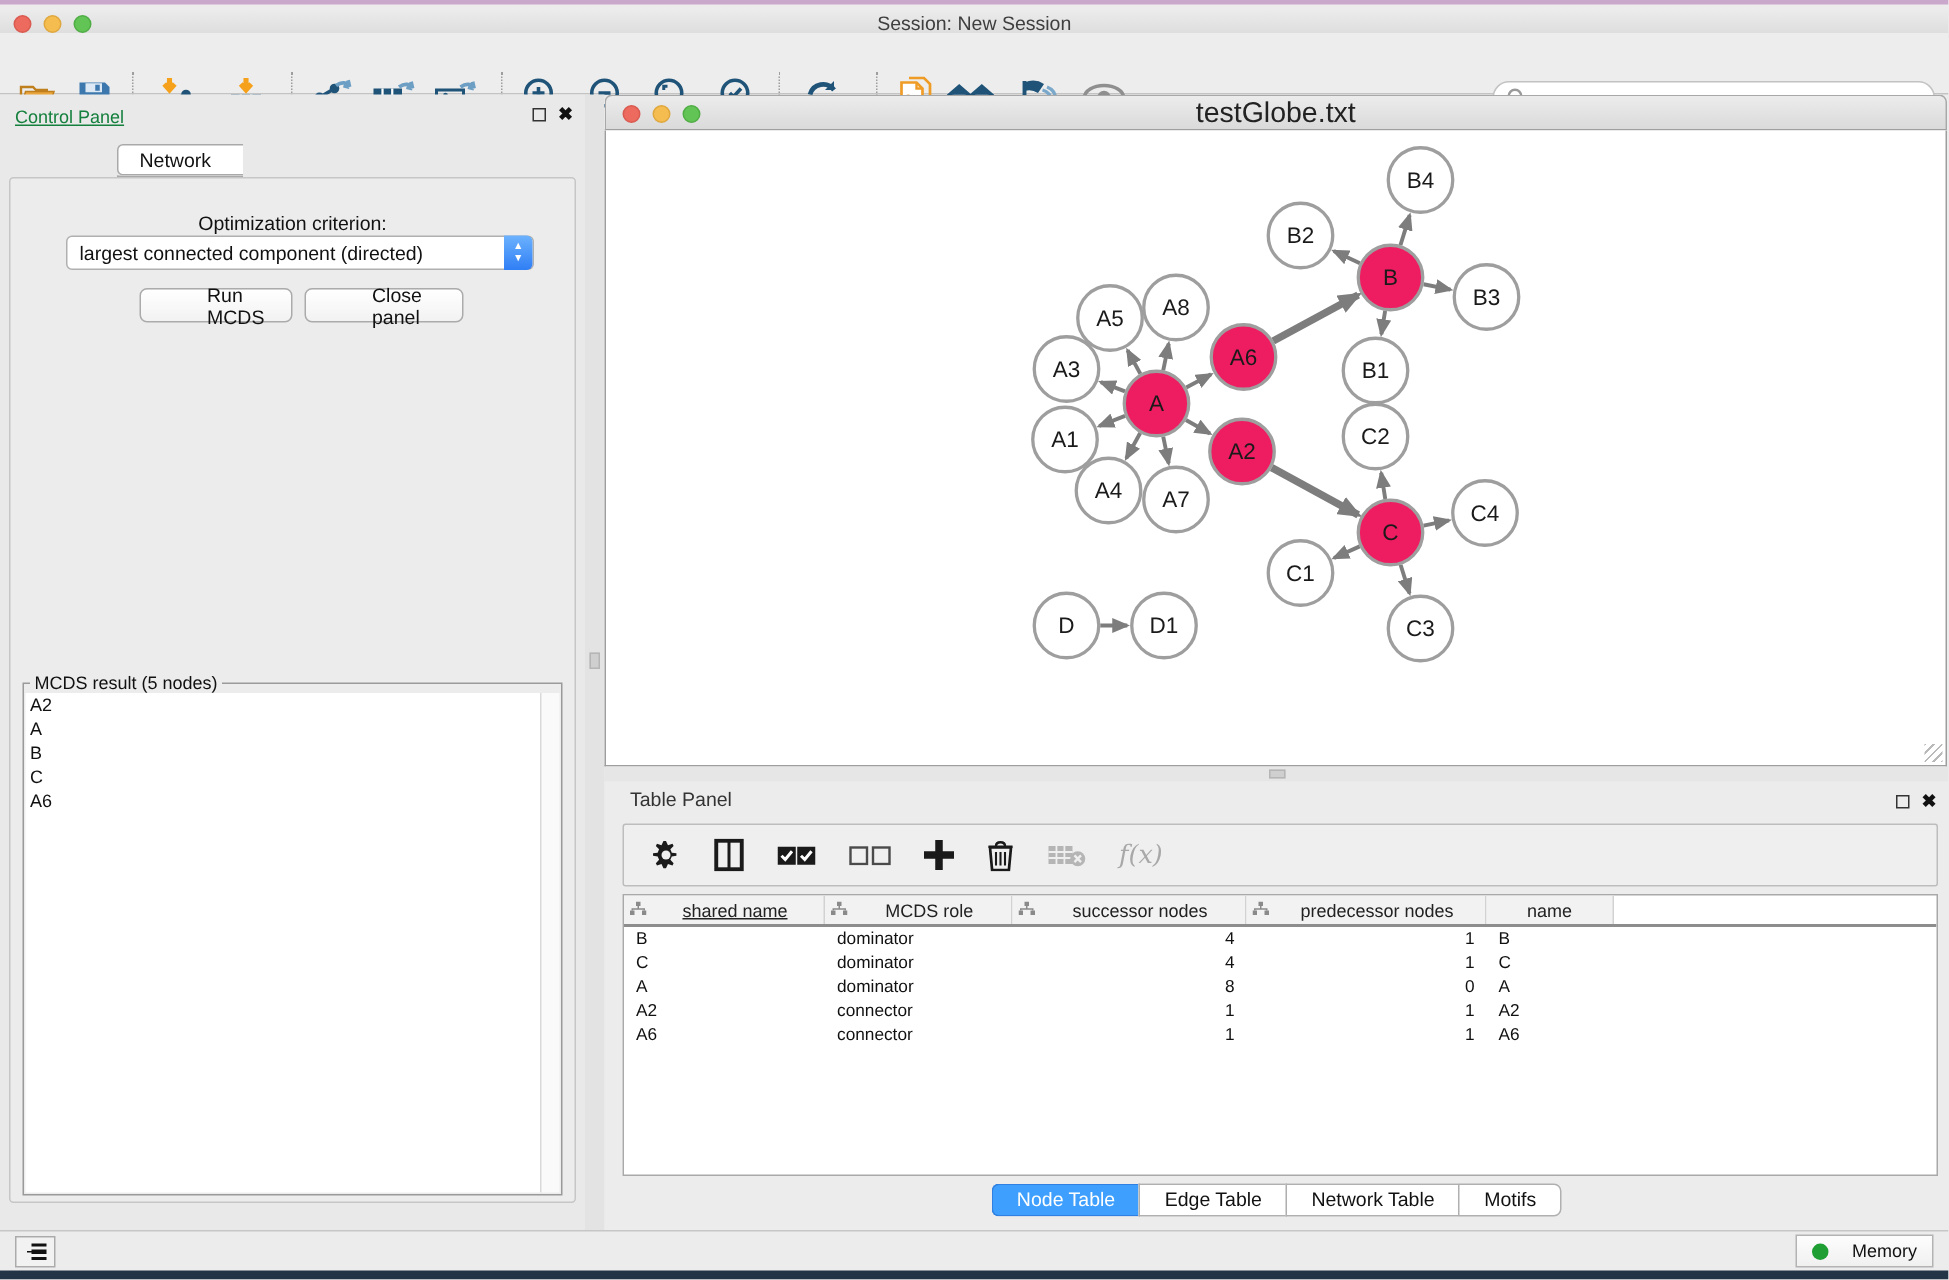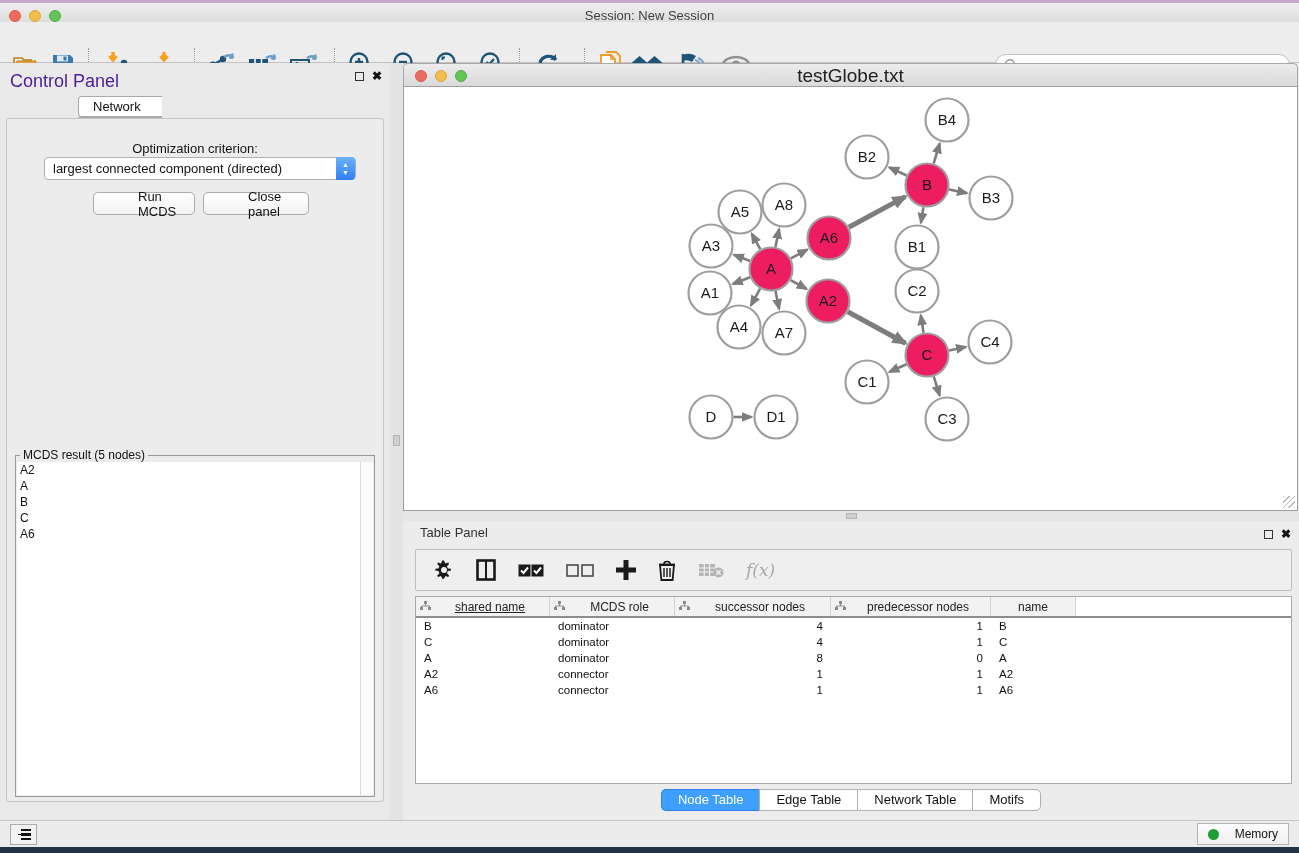--- a/index.html
+++ b/index.html
@@ -21,21 +21,21 @@
   #toolbar { left:0; top:22px; width:1299px; height:41px; background:#ededed;
     border-bottom:1px solid #c3c3c3; }
   .tb-icon { position:absolute; top:28px; width:32px; height:30px; display:flex;
     align-items:center; justify-content:center; cursor:default; }
   .tb-sep { position:absolute; top:26px; width:0; height:34px; border-left:1px dotted #9e9e9e; }
   #search-box { position:absolute; left:995px; top:32px; width:295px; height:22px;
     background:#fff; border:1px solid #c2c2c2; border-radius:12px; display:flex; align-items:center; padding-left:8px; }
 
   
   #control-panel { left:0; top:63px; width:390px; height:757px; background:#e9e9e9; }
-  #cp-header { position:absolute; left:10px; top:8px; font-size:18px; color:#4c1d95; }
+  #cp-header { position:absolute; left:10px; top:8px; font-size:12px; color:#15803d;text-decoration:underline; }
   .panel-btns { position:absolute; right:8px; top:8px; display:flex; gap:8px; align-items:center; }
   .float-ico { width:9px; height:9px; border:1.5px solid #333; display:inline-block; }
   .close-ico { font-size:12px; font-weight:bold; color:#111; line-height:10px; }
   #cp-tabs { position:absolute; left:78px; top:33px; display:flex;flex-direction:column; }
   .tab { height:21px; line-height:19px; padding:0 14px; font-size:13px; background:#fff;
     border:1px solid #a9a9a9; border-right:none; color:#111; }
   .tab:first-child { border-radius:4px 0 0 4px; }
   .tab:last-child { border-right:1px solid #a9a9a9; border-radius:0 4px 4px 0; }
   .tab.active { background:#3e9ffe; border-color:#2f80e0; color:#fff;padding-left:30px; }
   #cp-body { position:absolute; left:6px; top:55px; width:378px; height:684px;

